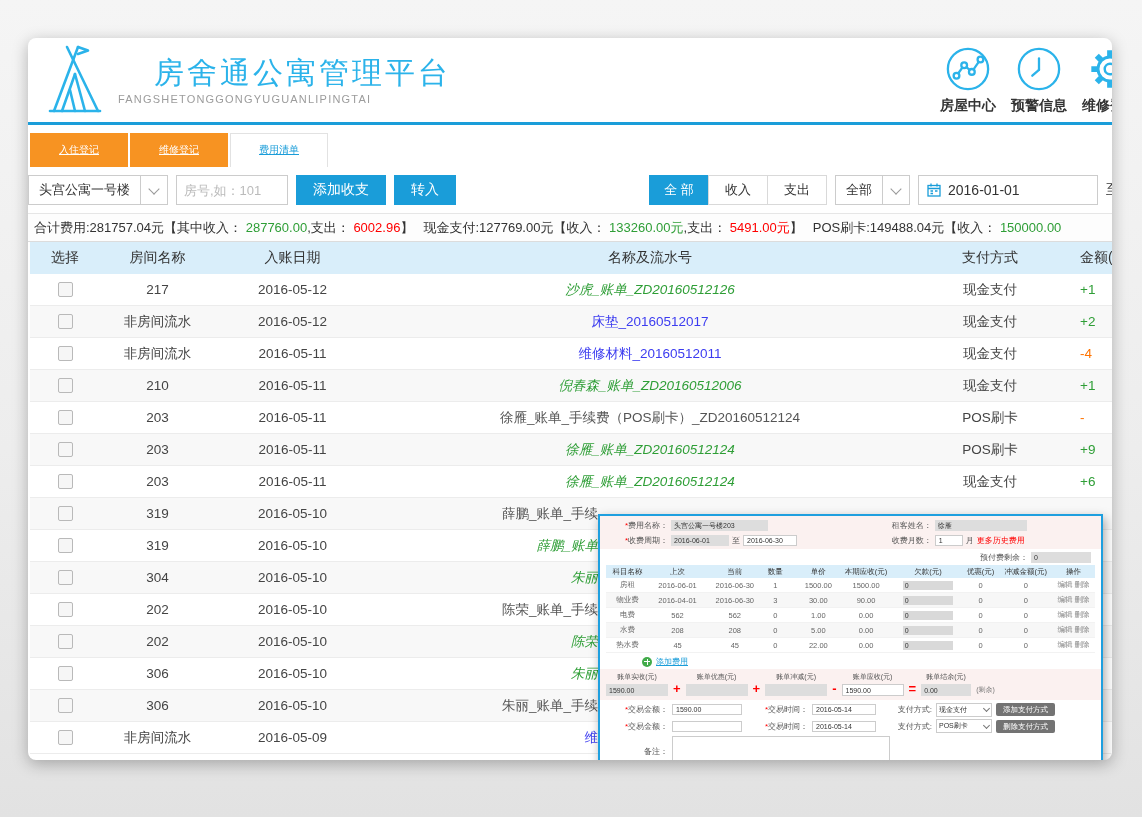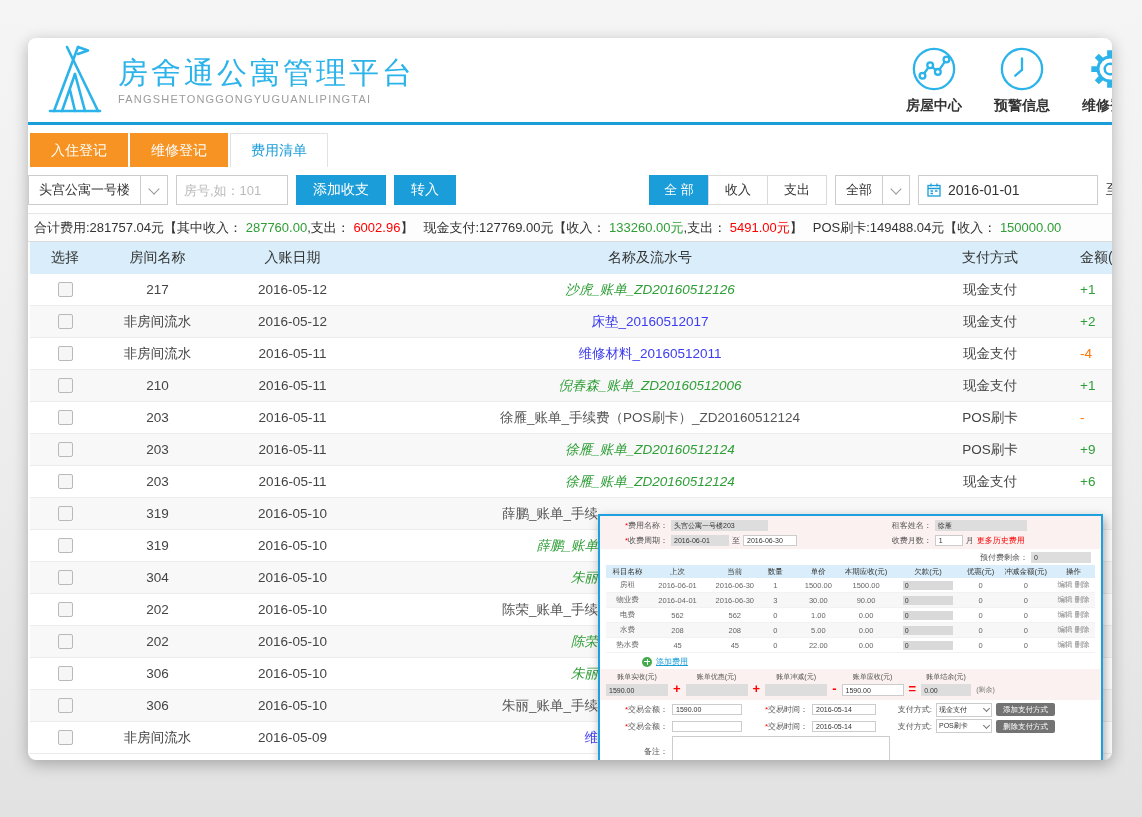--- a/index.html
+++ b/index.html
@@ -3,32 +3,32 @@
 <meta charset="utf-8">
 <style>
   html,body{margin:0;padding:0;width:1142px;height:817px;overflow:hidden;
     background:linear-gradient(180deg,#f5f5f5 0%,#ededed 55%,#e2e2e2 100%);
     font-family:"Liberation Sans","DejaVu Sans",sans-serif;}
   .card{position:absolute;left:28px;top:38px;width:1084px;height:722px;background:#fff;
     border-radius:8px;box-shadow:0 4px 16px rgba(0,0,0,.28);overflow:hidden;}
   
   .hdr{height:84px;display:flex;align-items:center;padding-left:14px;}
   .logo{margin-right:12px;}
-  .brand-title{font-size:30px;color:#2bb3ea;letter-spacing:3px;line-height:34px;}
+  .brand-title{font-size:30px;color:#2bb3ea;letter-spacing:3px;line-height:34px;margin-left:36px;}
   .brand-sub{font-size:11px;color:#9c9c9c;letter-spacing:1.2px;margin-top:3px;}
-  .nav{margin-left:auto;display:flex;gap:32px;align-items:center;}
+  .nav{margin-left:auto;display:flex;gap:15px;align-items:center;}
   .nav-item{display:flex;flex-direction:column;align-items:center;cursor:pointer;}
   .nav-item svg{width:46px;height:46px;margin-bottom:5px;}
   .nav-label{font-size:14px;font-weight:bold;color:#333;white-space:nowrap;}
   .nav-item:last-child{margin-right:-26px;}
   .blue-line{height:3px;background:#1a9dd9;}
   
   .tabs{display:flex;margin:8px 0 0 2px;height:34px;}
-  .tab{width:98px;text-align:center;line-height:34px;font-size:14px;background:#f79322;color:#fff;
-    margin-right:2px;cursor:pointer;}
+  .tab{width:98px;text-align:center;line-height:34px;font-size:10px;background:#f79322;color:#fff;
+    margin-right:2px;cursor:pointer;text-decoration:underline;}
   .tab.active{background:#fff;color:#1a9dd9;border:1px solid #e2e2e2;border-bottom:none;line-height:32px;width:96px;}
   
   .fbar{height:46px;display:flex;align-items:center;gap:8px;padding-left:0;border-bottom:1px solid #e6e6e6;}
   .selbox{height:30px;border:1px solid #ccc;display:flex;align-items:center;background:#fff;
     font-size:13px;color:#333;cursor:pointer;box-sizing:border-box;}
   .selbox .txt{padding:0 10px;white-space:nowrap;}
   .selbox .car{width:26px;align-self:stretch;border-left:1px solid #ccc;display:flex;align-items:center;justify-content:center;}
   .caret{width:7px;height:7px;border-right:1.5px solid #999;border-bottom:1.5px solid #999;
     transform:rotate(45deg);margin-top:-3px;}
   .room-in{width:96px;height:28px;border:1px solid #ccc;padding:0 7px;font-size:13px;color:#ef4444;outline:none;}

